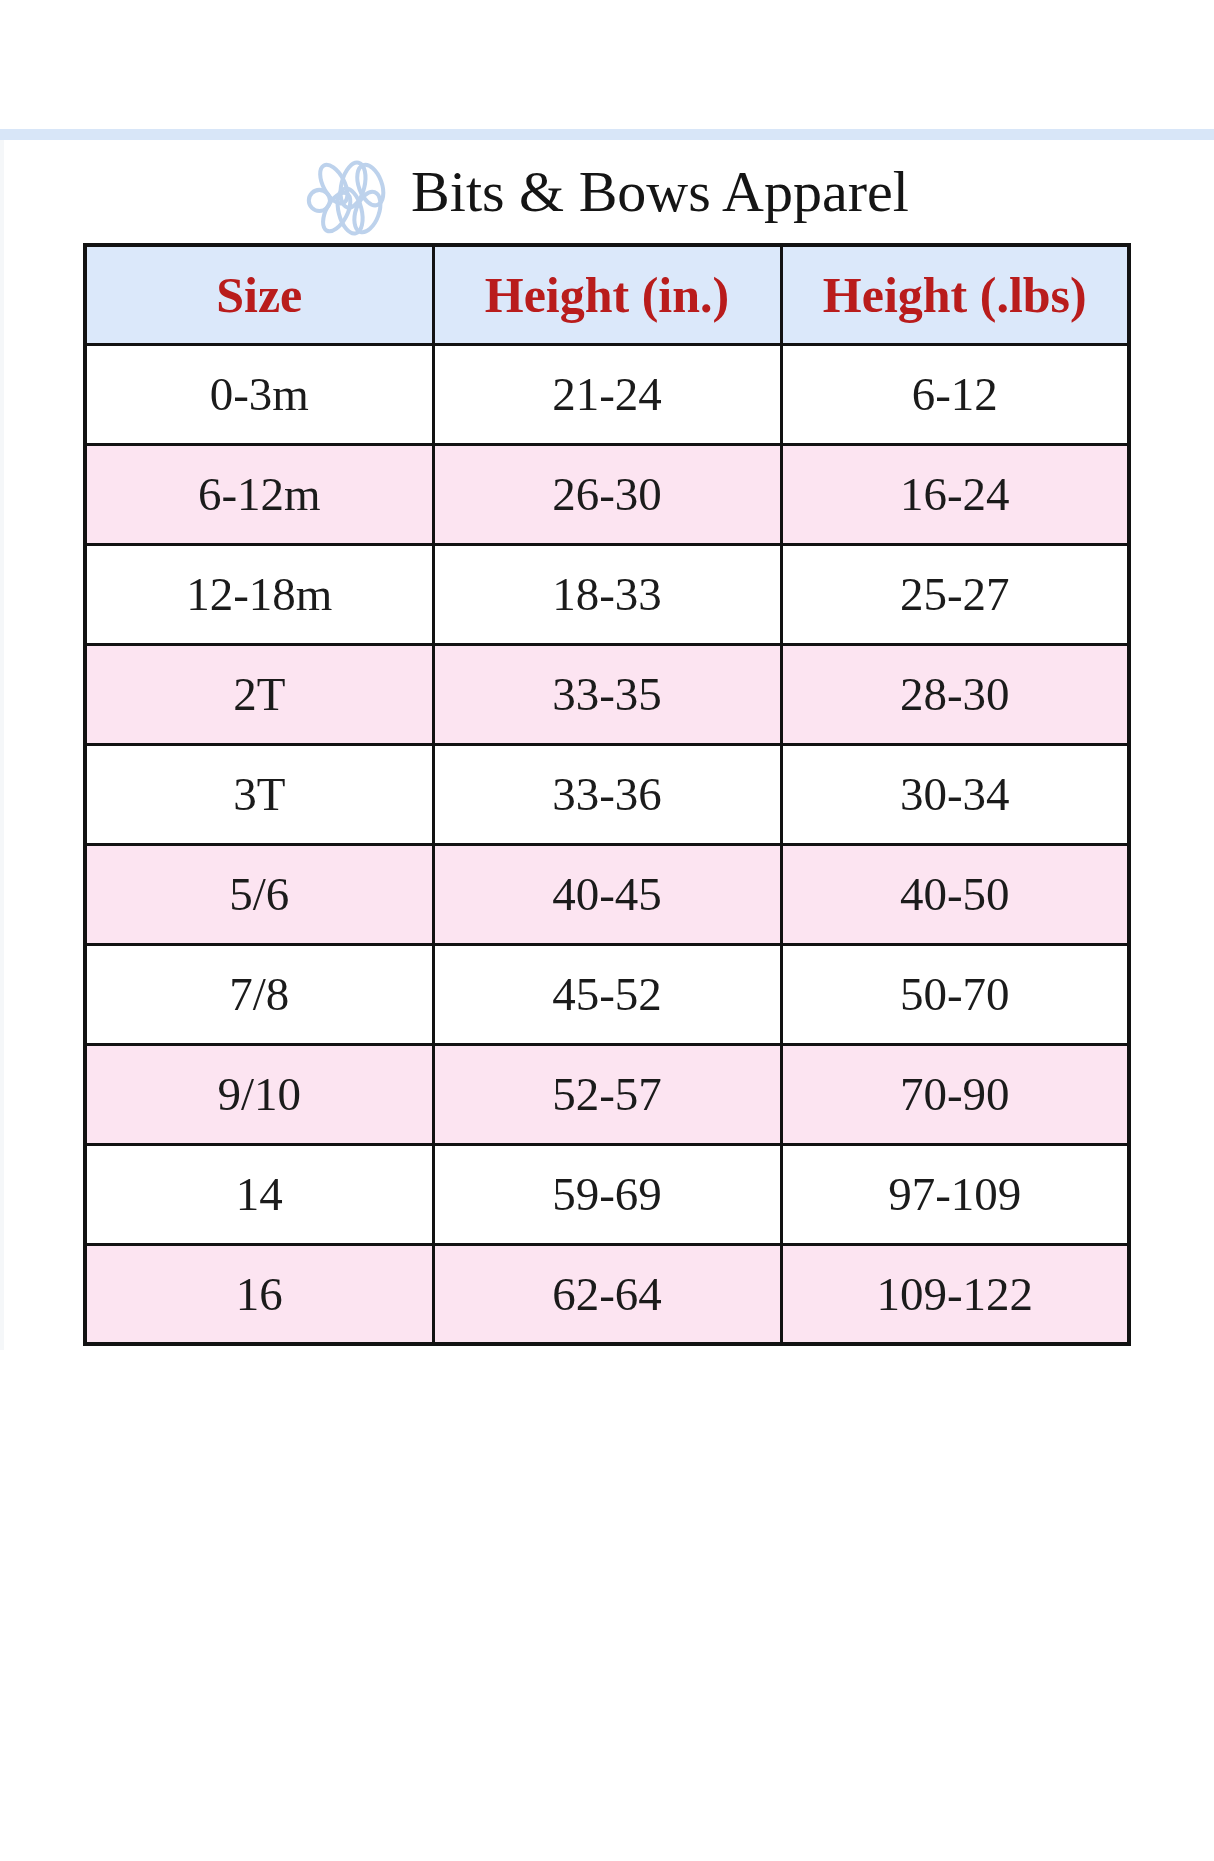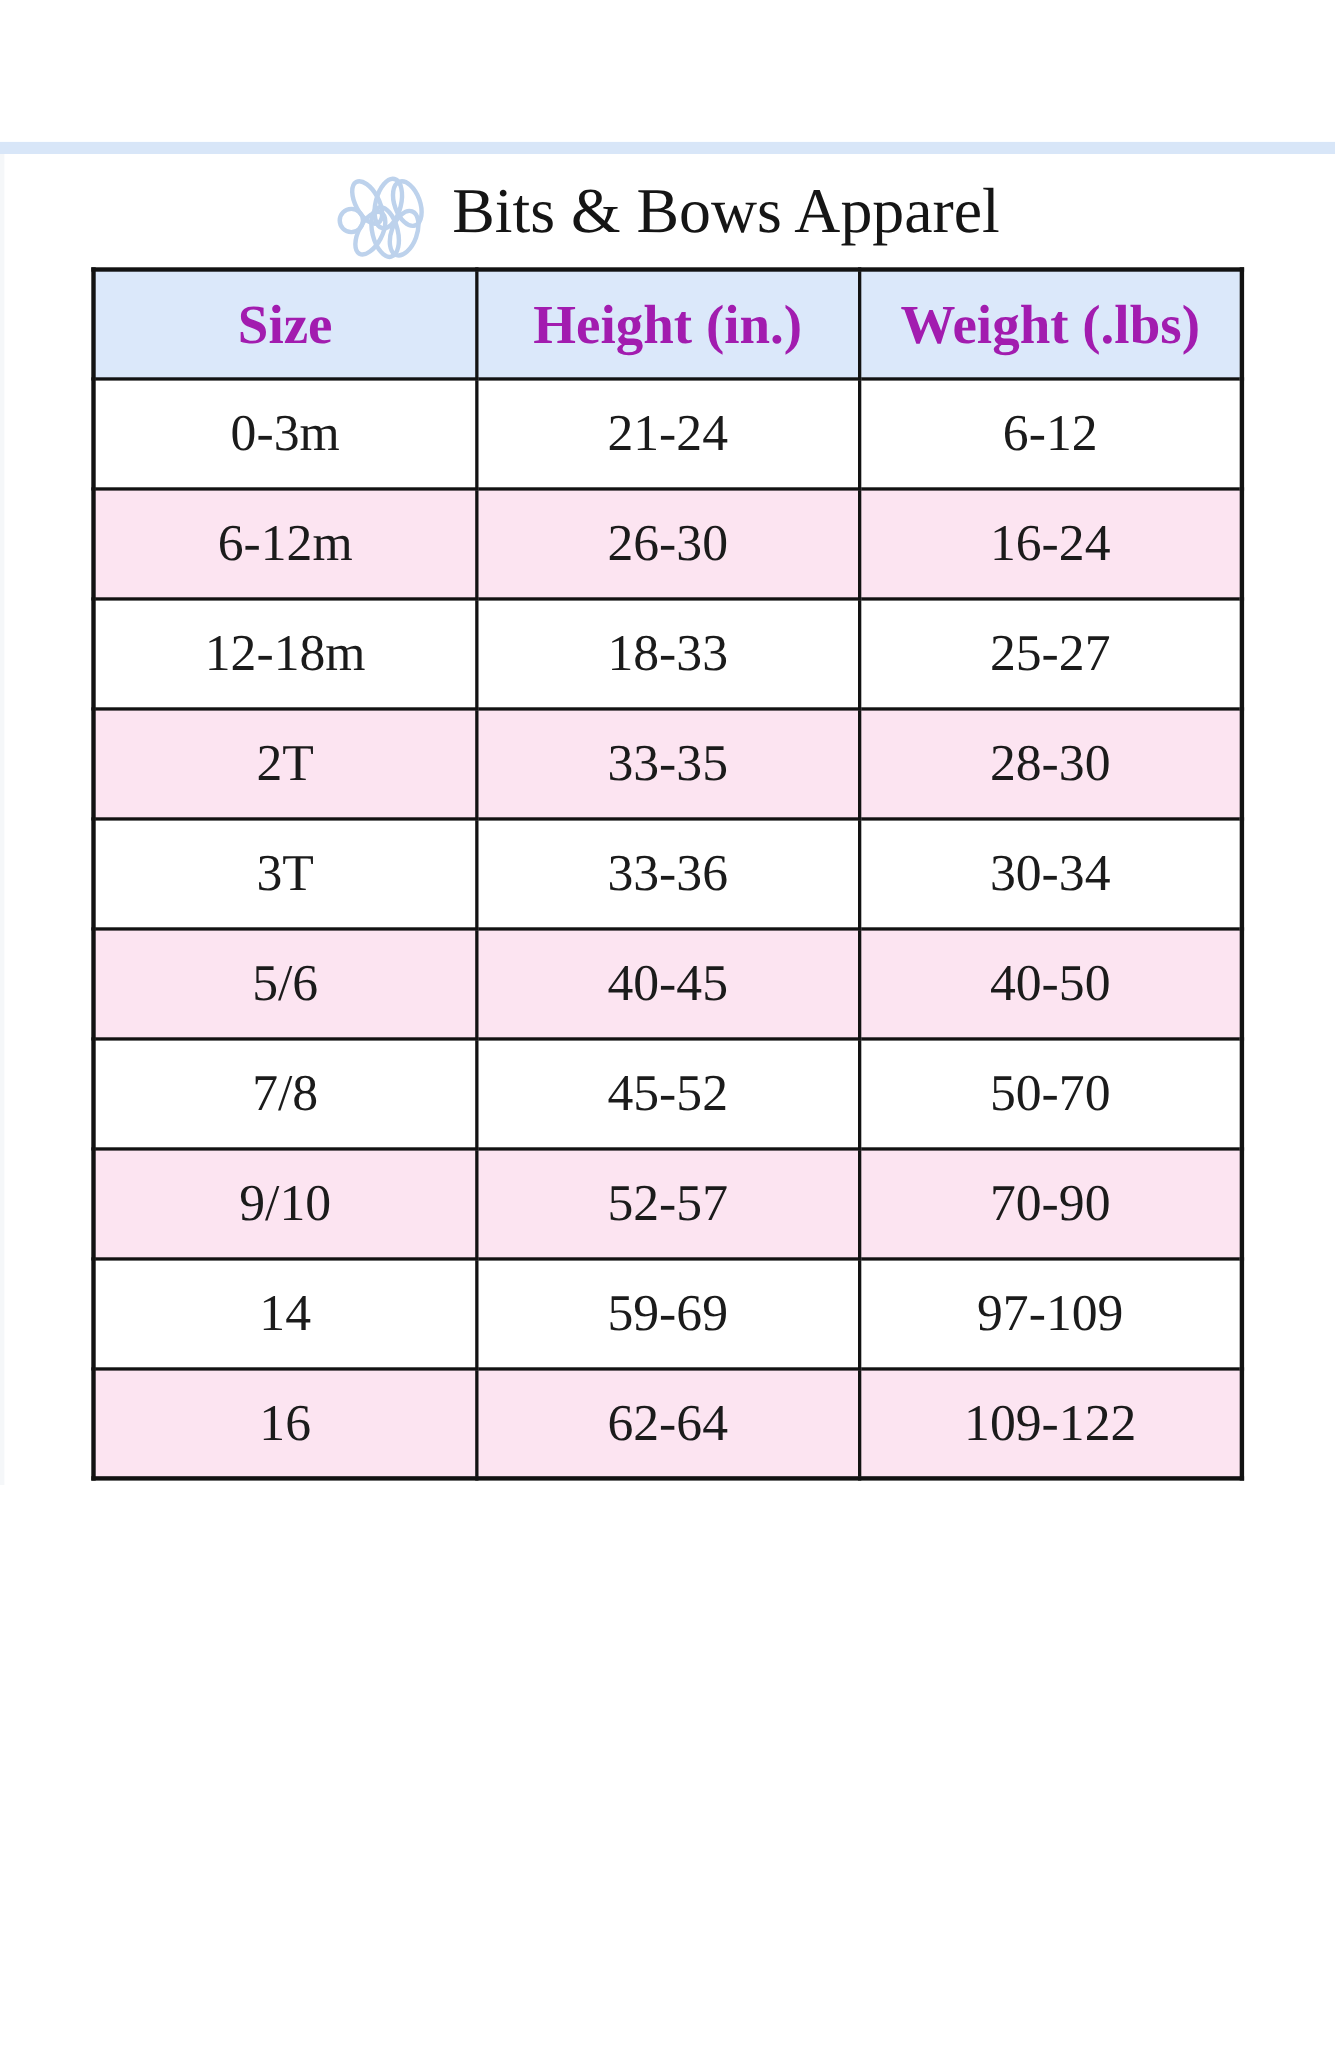--- a/index.html
+++ b/index.html
@@ -47,21 +47,21 @@
   table.size-chart th, table.size-chart td {
     border: 3px solid #121212;
     vertical-align: middle;
     padding: 0;
   }
   table.size-chart th {
     height: 99px;
     background: #dbe8fa;
     font-size: 50px;
     font-weight: 700;
-    color: #a21caf;
+    color: #b91c1c;
   }
   table.size-chart td {
     height: 100px;
     font-size: 47px;
     font-weight: 400;
     background: #ffffff;
     color: #1b1b1b;
     margin-top: 40px;
   }
   table.size-chart tbody tr:nth-child(even) td { background: #fce4f1; }
@@ -91,21 +91,21 @@
         <ellipse cx="65" cy="61" rx="12" ry="22" transform="rotate(20 65 61)"></ellipse>
       </svg>
       <h1>Bits &amp; Bows Apparel</h1>
     </div>
 
     <table class="size-chart">
       <thead>
         <tr>
           <th>Size</th>
           <th>Height (in.)</th>
-          <th>Weight (.lbs)</th>
+          <th>Height (.lbs)</th>
         </tr>
       </thead>
       <tbody>
         <tr>
           <td>0-3m</td>
           <td>21-24</td>
           <td>6-12</td>
         </tr>
         <tr>
           <td>6-12m</td>

